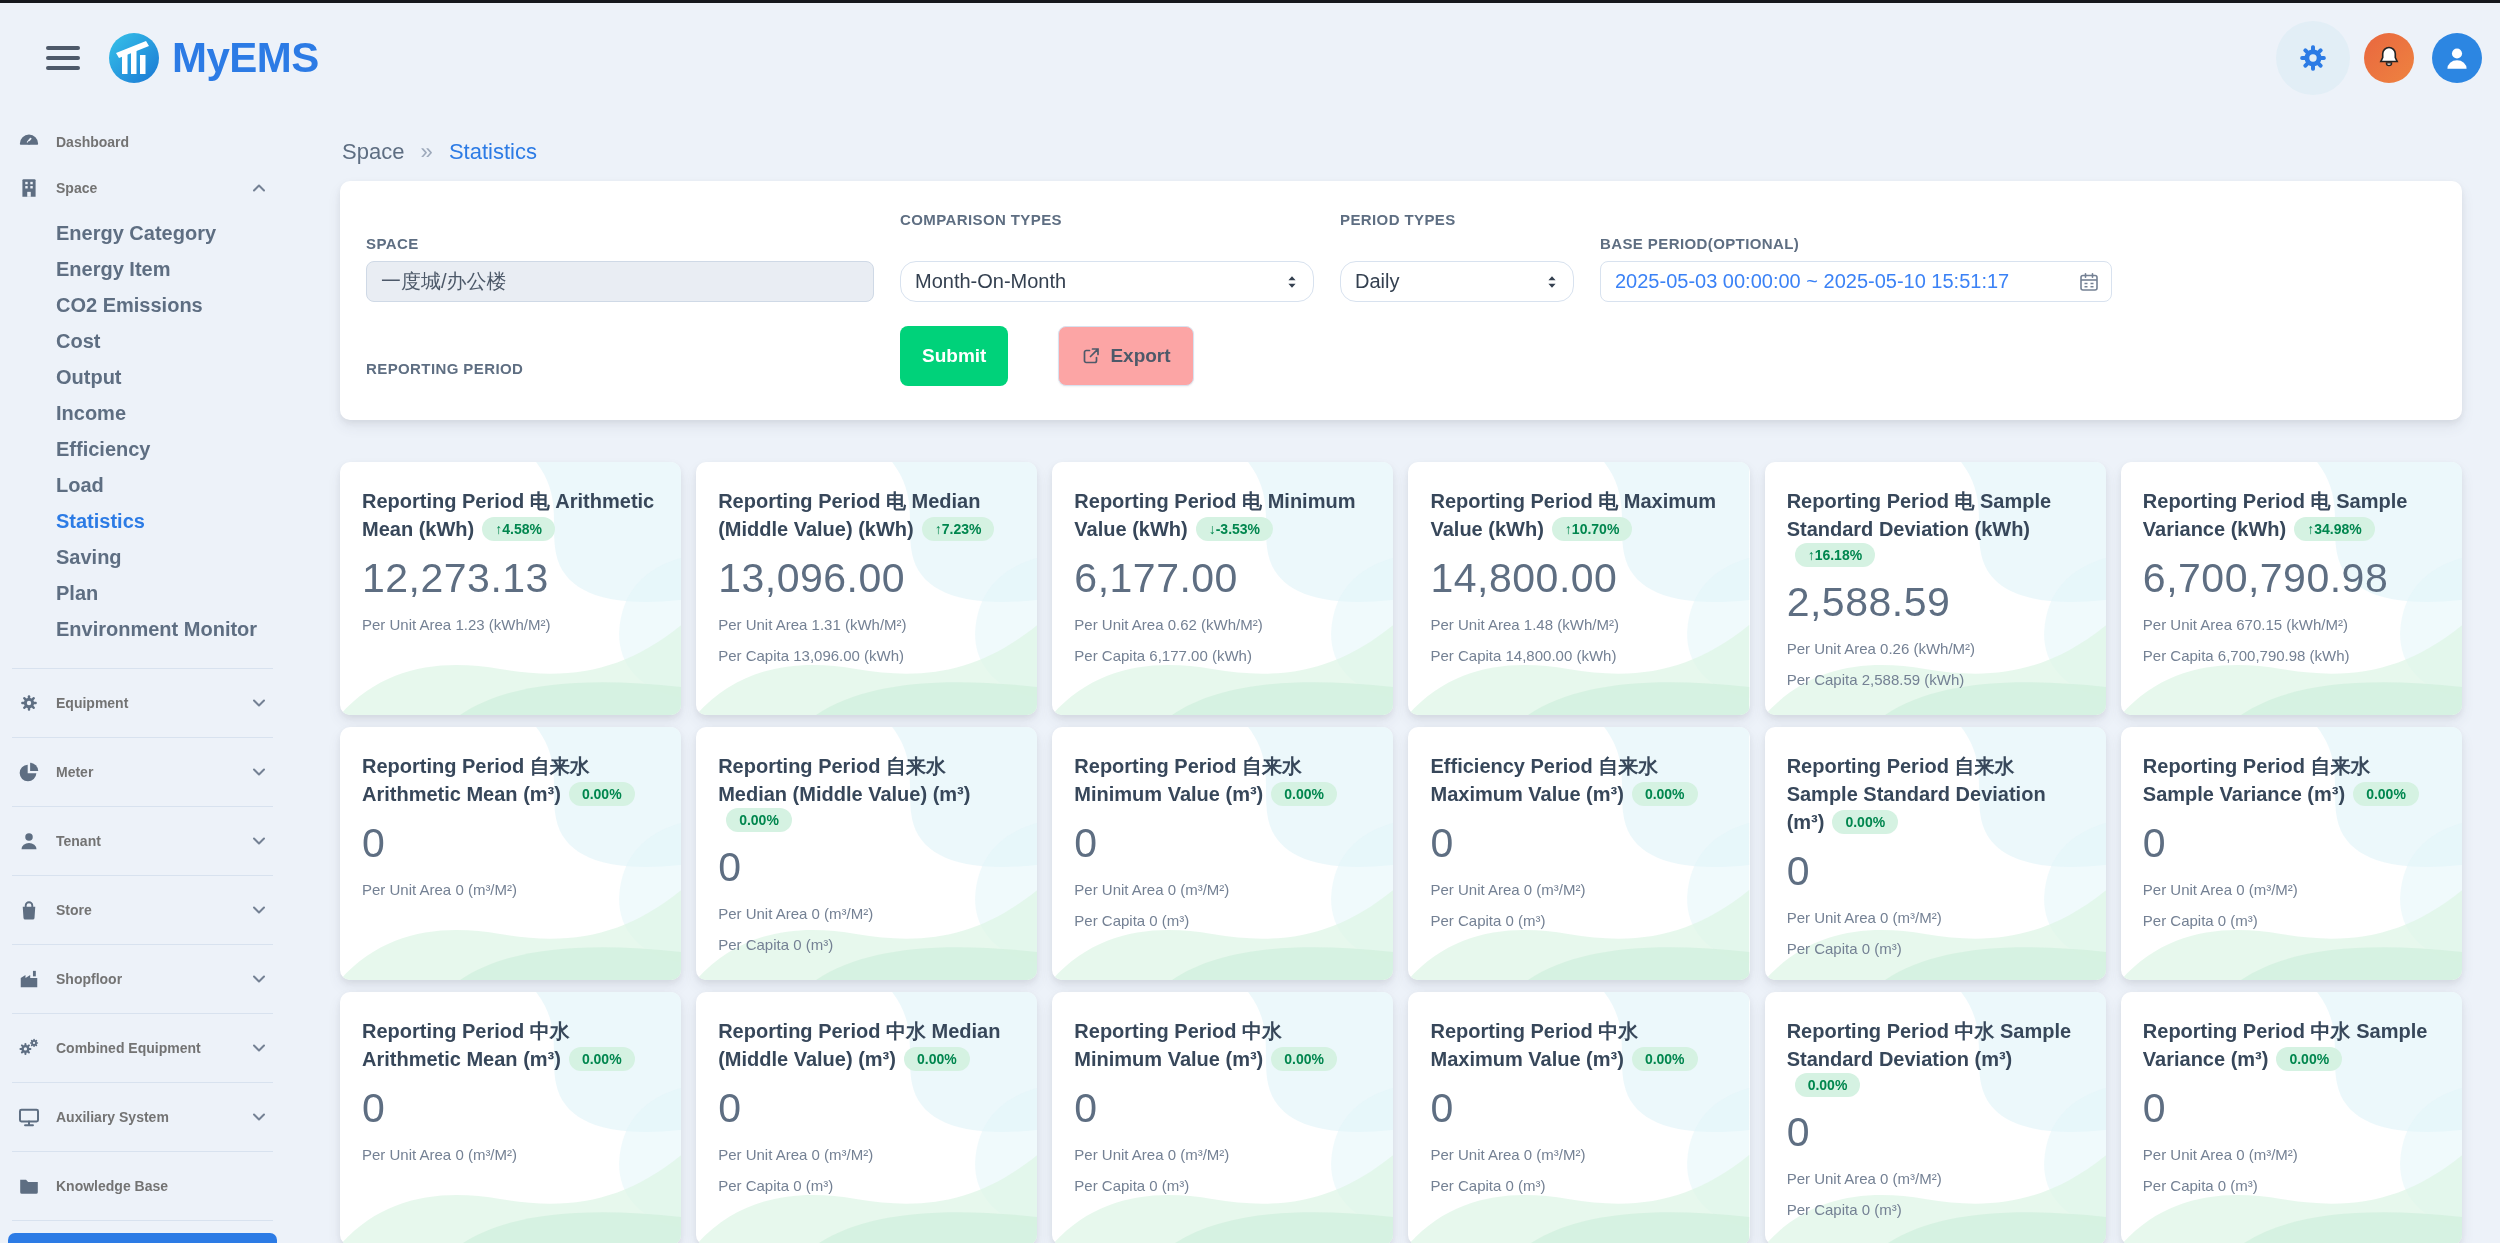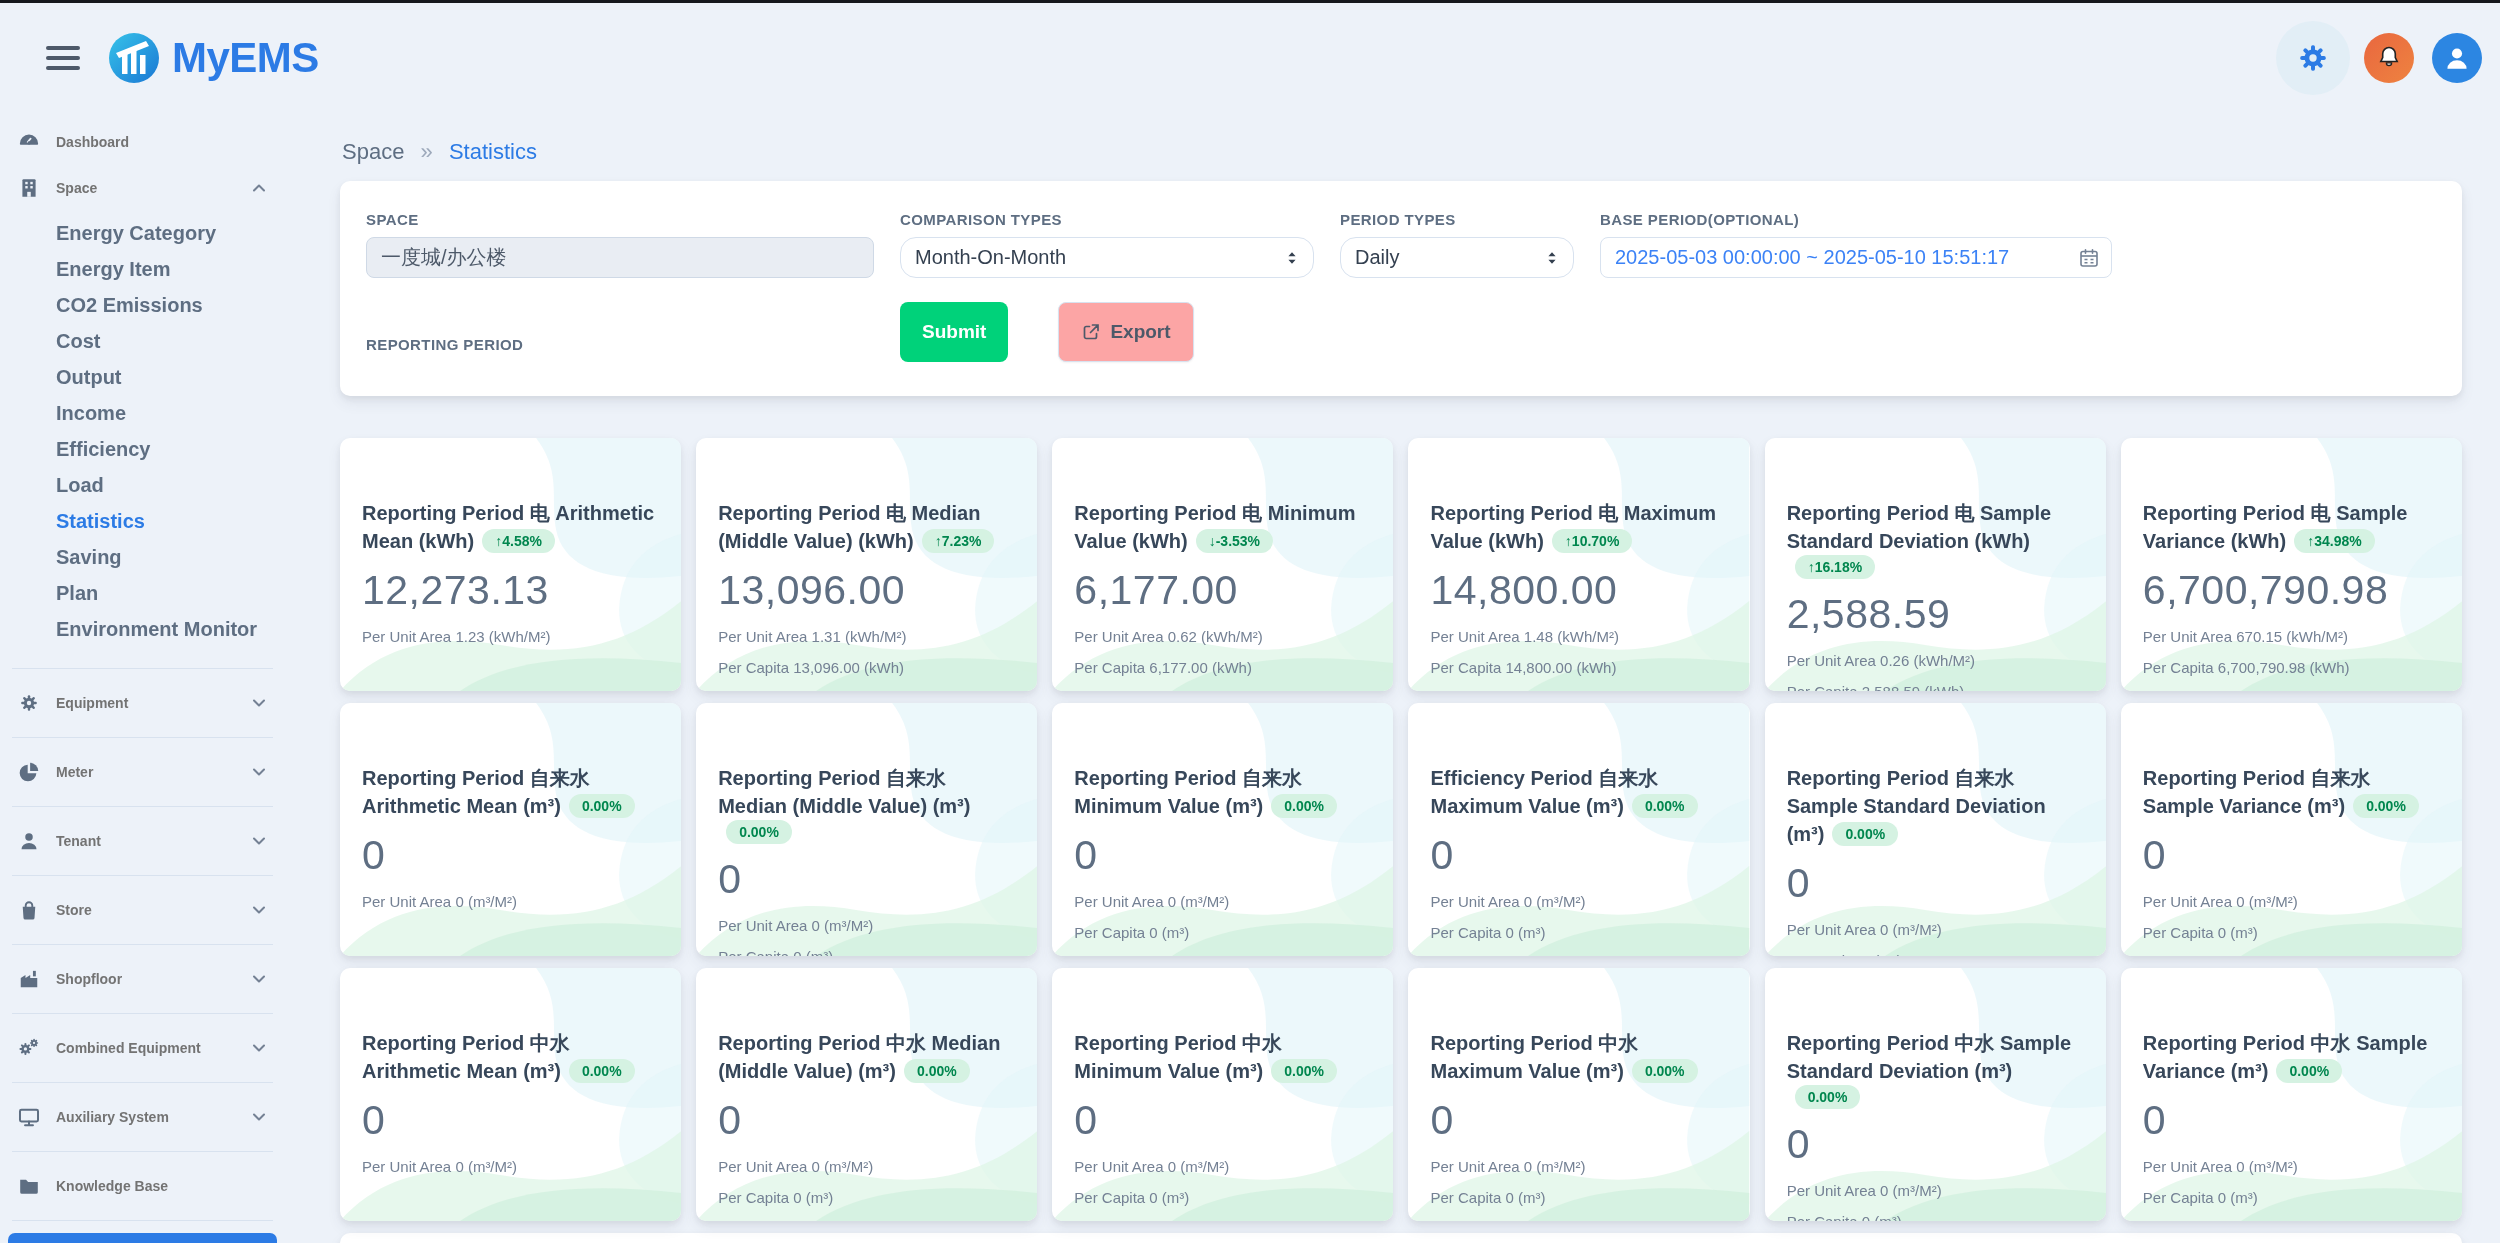--- a/index.html
+++ b/index.html
@@ -59,40 +59,40 @@
     height:41px; border:1px solid #d8e2ef; border-radius:8px; background:#fff;
     font-size:20px; font-weight:500; color:#3b82f6; padding:0 14px;
     font-family:"Liberation Sans",sans-serif; width:100%;
   }
   .text-input.disabled { background:#e9edf3; border-color:#cfd9e6; color:#4d5969; font-weight:400; }
   .input-wrap { position:relative; }
   .input-icon { position:absolute; right:12px; top:50%; transform:translateY(-50%); display:flex; pointer-events:none; }
   .select {
     height:41px; border:1px solid #d8e2ef; border-radius:16px; background:#fff;
     display:flex; align-items:center; justify-content:space-between; padding:0 12px 0 14px;
-    font-size:20px; font-weight:500; color:#344050; cursor:pointer;
+    font-size:20px; font-weight:500; color:#344050; cursor:pointer;margin-top:24px;
   }
   .w-space { width:508px; }
   .w-comp  { width:414px; }
   .w-per   { width:234px; }
   .w-base  { width:512px; }
   .btn {
     height:60px; border-radius:8px; border:none; font-size:19px; font-weight:700; cursor:pointer;
     display:inline-flex; align-items:center; gap:9px; padding:0 22px;
     font-family:"Liberation Sans",sans-serif;
   }
   .btn-submit { background:#00d27a; color:#fff; }
   .btn-export { background:#fca5a5; color:#4d5969; border:1px solid #d8e2ef; margin-left:24px;
                 box-shadow:0 1px 2px rgba(0,0,0,.05); }
 
   
   .cards-grid { display:grid; grid-template-columns:repeat(6,1fr); gap:12px 15px; margin-top:42px; }
   .stat-card { position:relative; overflow:hidden; height:253px; padding:25px 22px; }
   .deco { position:absolute; inset:0; width:100%; height:100%; z-index:0; }
-  .stat-card .content { position:relative; z-index:1;margin-top:36px; }
+  .stat-card .content { position:relative; z-index:1; }
   .card-title { font-size:20px; font-weight:600; color:#37475a; line-height:1.4; }
   .change-badge {
     display:inline-block; background:#d5f2e2; color:#00864e; font-size:14px; font-weight:700;
     padding:4px 13px; border-radius:13px; margin-left:8px; vertical-align:2px; white-space:nowrap;
   }
   .card-value { font-size:41px; font-weight:500; color:#5e6e82; letter-spacing:.5px; margin-top:12px; }
   .card-foot { font-size:15px; color:#748194; margin-top:14px; }
 
   .bottom-panel { margin-top:12px; height:60px; border-radius:10px 10px 0 0; }
 </style>

